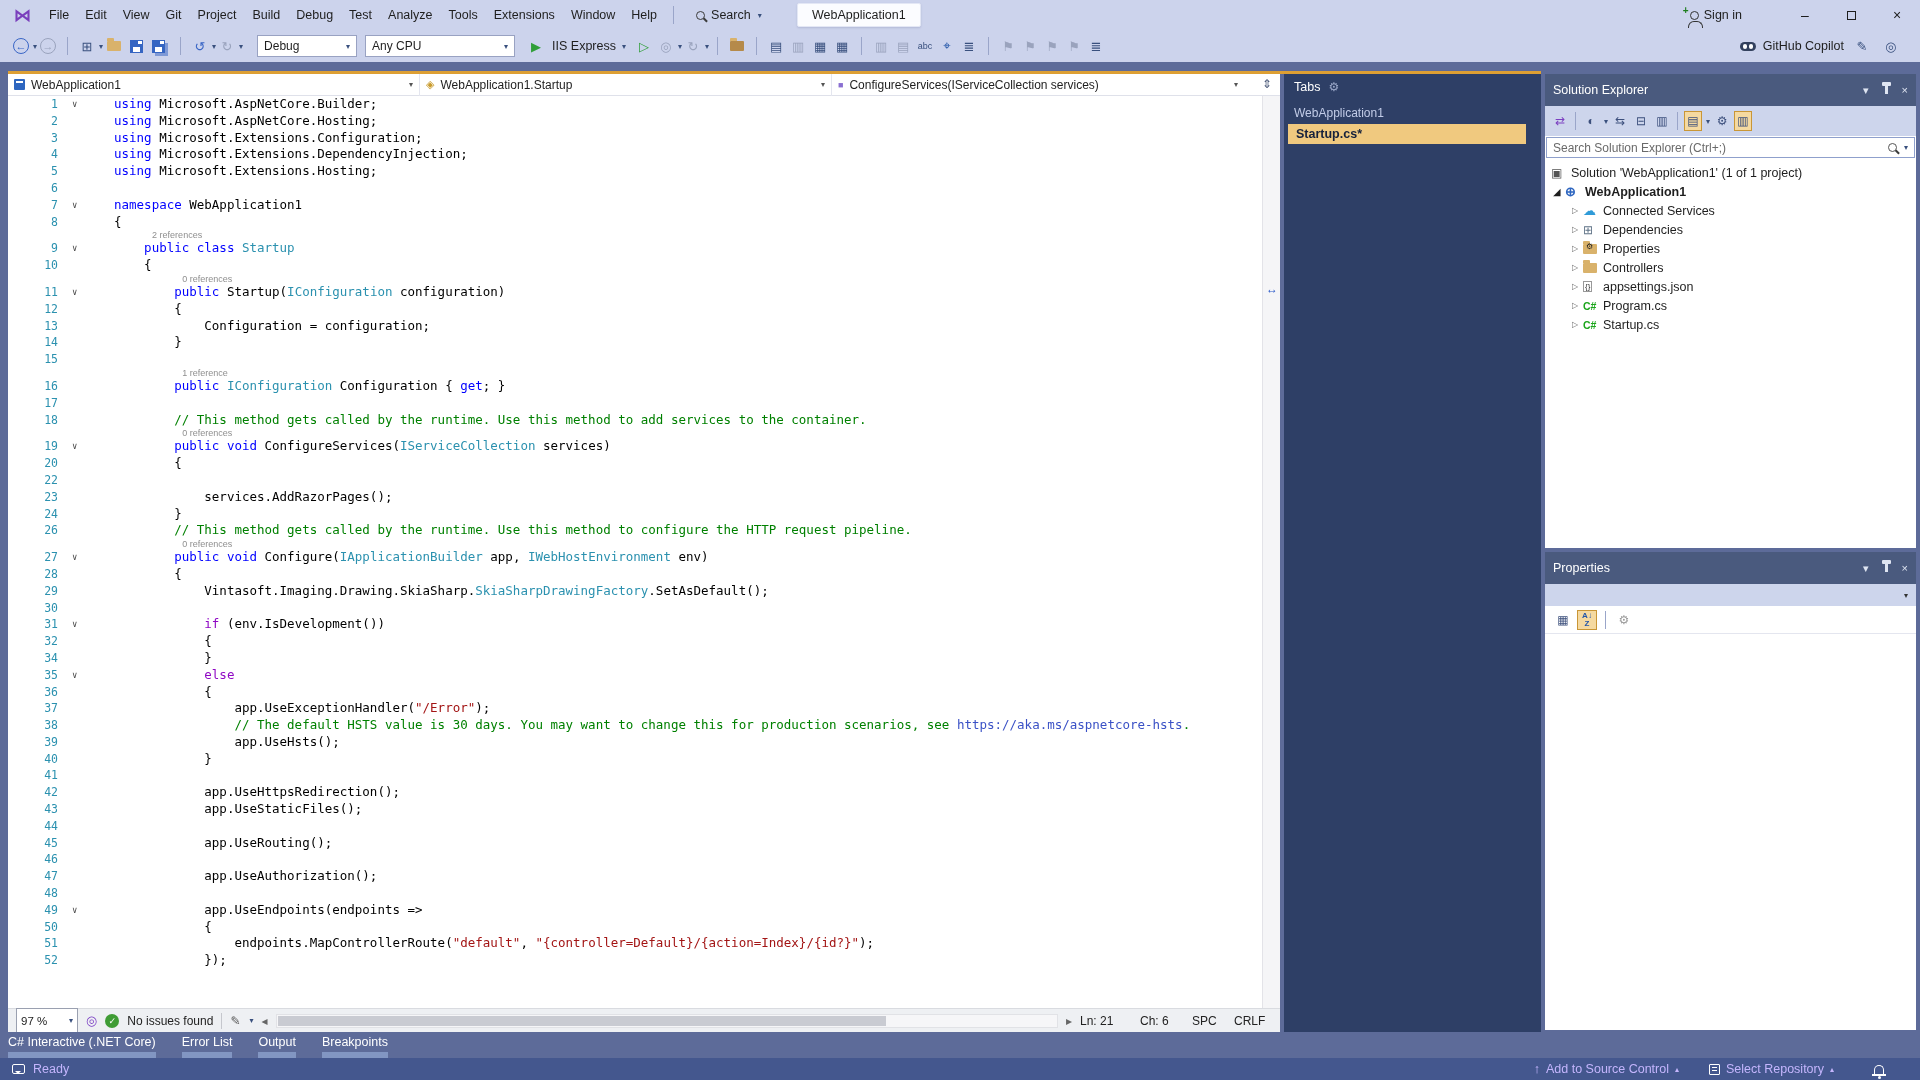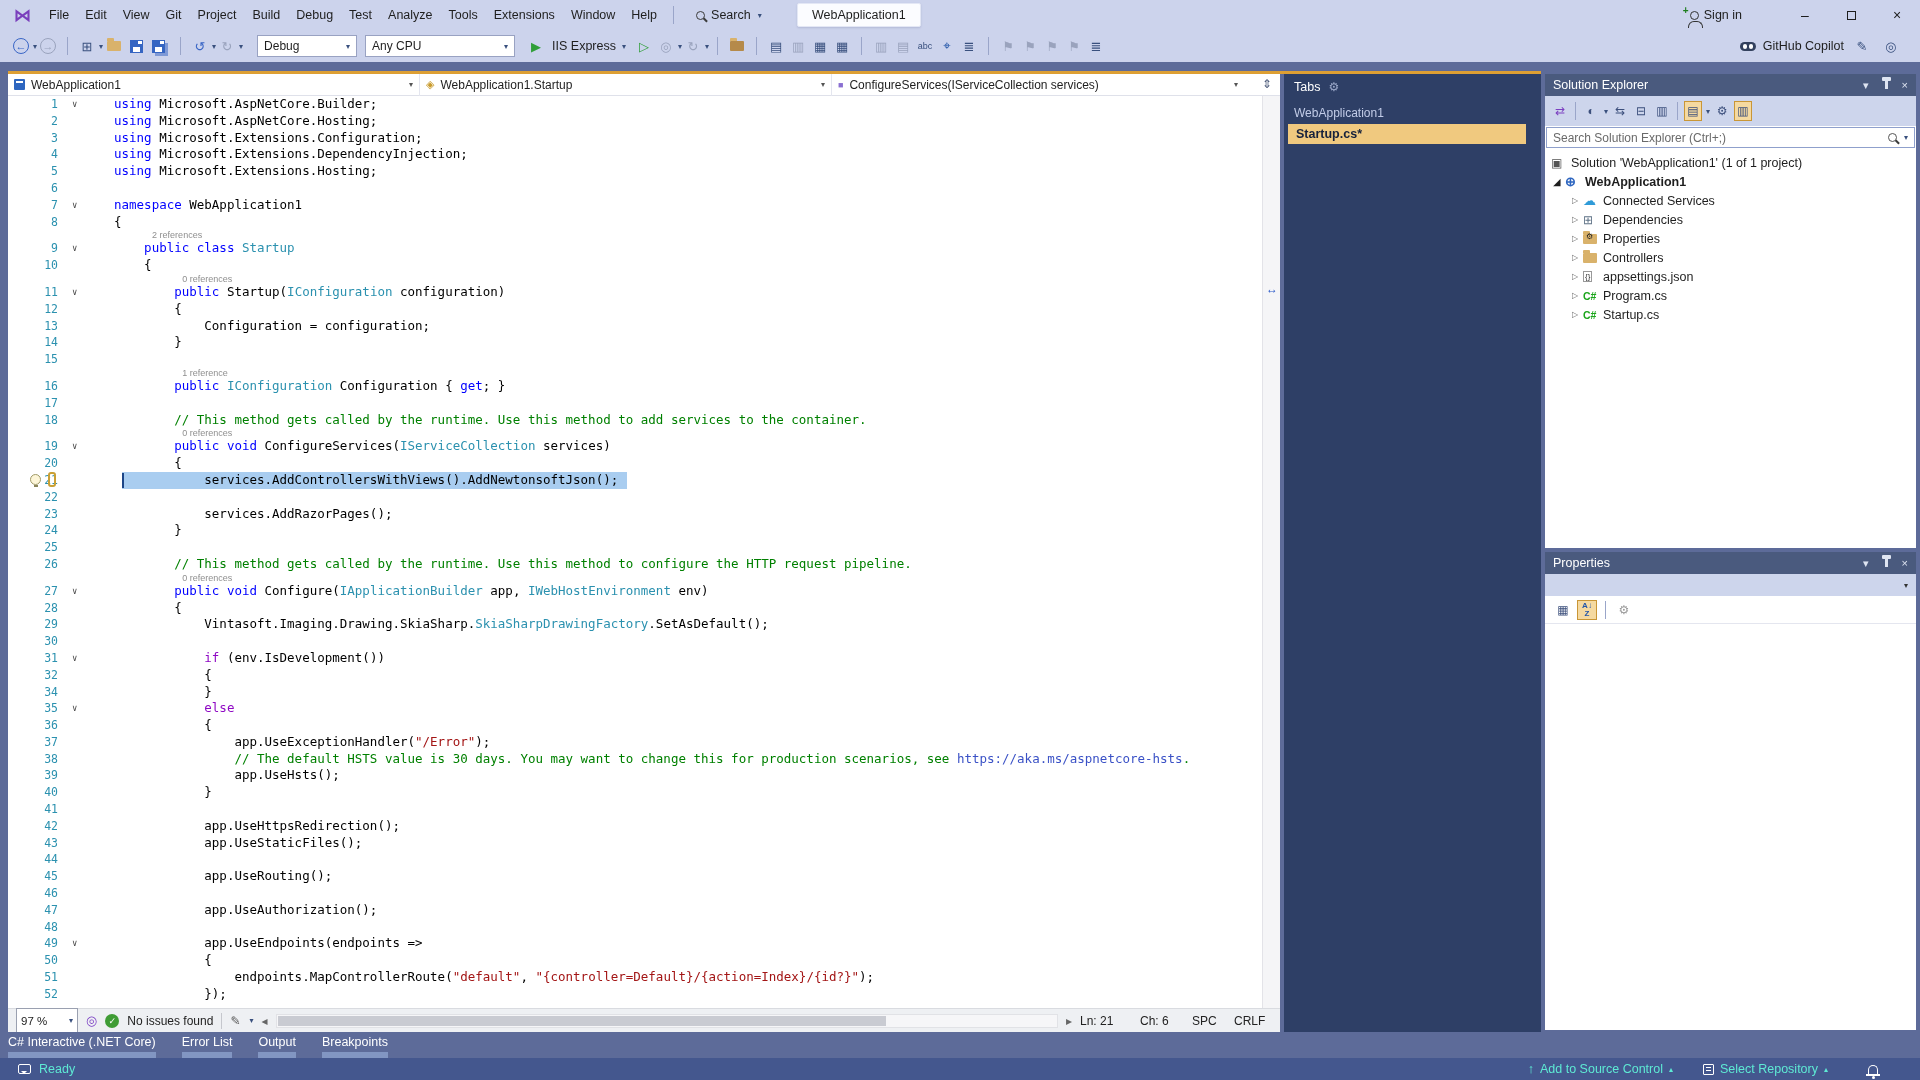--- a/index.html
+++ b/index.html
@@ -89,21 +89,21 @@
 
   
   .tabs-panel{position:absolute;left:1284px;top:74px;width:257px;height:958px;background:#2e3f66;color:#fff}
   .tabs-head{display:flex;align-items:center;gap:8px;padding:6px 10px;font-size:12.5px}
   .tabs-gear{color:#9aa7c8;font-size:12px}
   .tabs-group{padding:6px 10px 4px;font-size:12px;color:#c2cce8}
   .tab-active{margin:0 10px 0 4px;width:238px;height:20px;background:#f0c97f;color:#16213c;font-weight:bold;font-size:12.5px;line-height:20px;padding-left:8px}
 
   
   .panel{position:absolute;background:#fff}
-  .p-title{height:22px;background:#4a5a7e;color:#fff;font-size:12.5px;display:flex;align-items:center;padding:8px 8px;gap:6px}
+  .p-title{height:32px;background:#4a5a7e;color:#fff;font-size:12.5px;display:flex;align-items:center;padding:8px 8px;gap:6px}
   .p-title .sp{flex:1}
   .p-title .ico{color:#dfe5f2;font-size:11px;margin-left:8px}
   .pin{width:3px;height:8px;background:#dfe5f2;position:relative;display:inline-block;margin-left:10px}
   .pin::before{content:"";position:absolute;top:-4px;left:-3px;width:9px;height:4px;background:#dfe5f2;border-radius:1px}
   .se-toolbar{height:30px;background:#cdd5ec;display:flex;align-items:center;padding:0 6px;gap:3px}
   .sei{min-width:18px;height:20px;display:inline-flex;align-items:center;justify-content:center;font-size:12px;color:#3c4f7c}
   .sei.hl{background:#f5d9a0;border:1px solid #c99636}
   .se-search{margin:1px 1px;height:21px;background:#fff;border:1px solid #8fa0cc;display:flex;align-items:center;padding:0 6px;gap:6px}
   .se-search input{flex:1;border:none;outline:none;font-size:12px;color:#444;font-family:"Liberation Sans",sans-serif}
   .se-search input::placeholder{color:#6a6a6a}
@@ -124,21 +124,21 @@
   .props-combo .dd{margin-left:auto;color:#333}
   .props-toolbar{height:28px;background:#fff;border-bottom:1px solid #e4e6ef;display:flex;align-items:center;padding:0 8px;gap:4px}
   .pti{min-width:20px;height:20px;display:inline-flex;align-items:center;justify-content:center;font-size:12px;color:#3c4f7c}
   .pti.hl{background:#f5d9a0;border:1px solid #c99636}
   .azsort{font-size:8px;font-weight:bold;color:#2456a8;line-height:8px;text-align:center}
 
   
   .bottom-strip{position:absolute;left:0;top:1032px;width:1920px;height:26px;background:#5d6b99;display:flex;align-items:flex-start;padding:3px 0 0 8px;gap:26px}
   .btab{display:inline-block;color:#fff;font-size:12.5px}
   .btab .bar{height:6px;background:#8296c2;margin-top:3px}
-  .statusbar{position:absolute;left:0;top:1058px;width:1920px;height:22px;background:#44578e;color:#5eead4;display:flex;align-items:center;font-size:12.5px;padding:0 18px;gap:8px}
+  .statusbar{position:absolute;left:0;top:1058px;width:1920px;height:22px;background:#44578e;color:#c4b5fd;display:flex;align-items:center;font-size:12.5px;padding:0 12px;gap:8px}
   .bubble{width:13px;height:10px;border:1.5px solid #fff;border-radius:2px;position:relative;display:inline-block}
   .bubble::after{content:"";position:absolute;left:2px;bottom:-4px;width:0;height:0;border:3px solid transparent;border-top-color:#fff}
   .sb-right{margin-left:auto;display:flex;align-items:center;gap:10px}
   .sb-item{display:flex;align-items:center;gap:6px}
   .repo-ic{width:11px;height:11px;border:1.4px solid #fff;border-radius:1px;position:relative;display:inline-block}
   .repo-ic::after{content:"";position:absolute;left:2px;top:2px;width:5px;height:1.4px;background:#fff;box-shadow:0 3px 0 #fff}
   .bell{width:10px;height:9px;border:1.5px solid #fff;border-bottom:none;border-radius:6px 6px 0 0;position:relative;display:inline-block;margin:0 24px 0 30px}
   .bell::after{content:"";position:absolute;bottom:-2px;left:-3px;width:14px;height:1.5px;background:#fff}
   .bell::before{content:"";position:absolute;bottom:-5px;left:3px;width:3px;height:3px;border-radius:50%;background:#fff}
   .small-up{font-size:8px}
@@ -305,25 +305,23 @@
         <div class="crow"><span class="ln">13</span><span class="fold"></span><span class="ctext"><span class="p">            Configuration = configuration;</span></span></div>
         <div class="crow"><span class="ln">14</span><span class="fold"></span><span class="ctext"><span class="p">        }</span></span></div>
         <div class="crow"><span class="ln">15</span><span class="fold"></span><span class="ctext"></span></div>
         <div class="lens" style="padding-left: 174.24px;">1 reference</div>
         <div class="crow"><span class="ln">16</span><span class="fold"></span><span class="ctext"><span class="k">        public </span><span class="t">IConfiguration</span><span class="p"> Configuration { </span><span class="k">get</span><span class="p">; }</span></span></div>
         <div class="crow"><span class="ln">17</span><span class="fold"></span><span class="ctext"></span></div>
         <div class="crow"><span class="ln">18</span><span class="fold"></span><span class="ctext"><span class="c">        // This method gets called by the runtime. Use this method to add services to the container.</span></span></div>
         <div class="lens" style="padding-left: 174.24px;">0 references</div>
         <div class="crow"><span class="ln">19</span><span class="fold">∨</span><span class="ctext"><span class="k">        public void </span><span class="p">ConfigureServices(</span><span class="t">IServiceCollection</span><span class="p"> services)</span></span></div>
         <div class="crow"><span class="ln">20</span><span class="fold"></span><span class="ctext"><span class="p">        {</span></span></div>
-        <div class="crow sel"><span class="ln">21</span><span class="fold"><span style="position: relative;"><span class="bulb"></span><span class="bmark"></span></span></span><span class="ctext"><span class="p">            services.AddControllersWithViews().AddNewtonsoftJson();</span></span></div>
         <div class="crow"><span class="ln">22</span><span class="fold"></span><span class="ctext"></span></div>
         <div class="crow"><span class="ln">23</span><span class="fold"></span><span class="ctext"><span class="p">            services.AddRazorPages();</span></span></div>
         <div class="crow"><span class="ln">24</span><span class="fold"></span><span class="ctext"><span class="p">        }</span></span></div>
-        <div class="crow"><span class="ln">25</span><span class="fold"></span><span class="ctext"></span></div>
         <div class="crow"><span class="ln">26</span><span class="fold"></span><span class="ctext"><span class="c">        // This method gets called by the runtime. Use this method to configure the HTTP request pipeline.</span></span></div>
         <div class="lens" style="padding-left: 174.24px;">0 references</div>
         <div class="crow"><span class="ln">27</span><span class="fold">∨</span><span class="ctext"><span class="k">        public void </span><span class="p">Configure(</span><span class="t">IApplicationBuilder</span><span class="p"> app, </span><span class="t">IWebHostEnvironment</span><span class="p"> env)</span></span></div>
         <div class="crow"><span class="ln">28</span><span class="fold"></span><span class="ctext"><span class="p">        {</span></span></div>
         <div class="crow"><span class="ln">29</span><span class="fold"></span><span class="ctext"><span class="p">            Vintasoft.Imaging.Drawing.SkiaSharp.</span><span class="t">SkiaSharpDrawingFactory</span><span class="p">.SetAsDefault();</span></span></div>
         <div class="crow"><span class="ln">30</span><span class="fold"></span><span class="ctext"></span></div>
         <div class="crow"><span class="ln">31</span><span class="fold">∨</span><span class="ctext"><span class="p">            </span><span class="cf">if</span><span class="p"> (env.IsDevelopment())</span></span></div>
         <div class="crow"><span class="ln">32</span><span class="fold"></span><span class="ctext"><span class="p">            {</span></span></div>
         <div class="crow"><span class="ln">34</span><span class="fold"></span><span class="ctext"><span class="p">            }</span></span></div>
         <div class="crow"><span class="ln">35</span><span class="fold">∨</span><span class="ctext"><span class="p">            </span><span class="cf">else</span></span></div>

